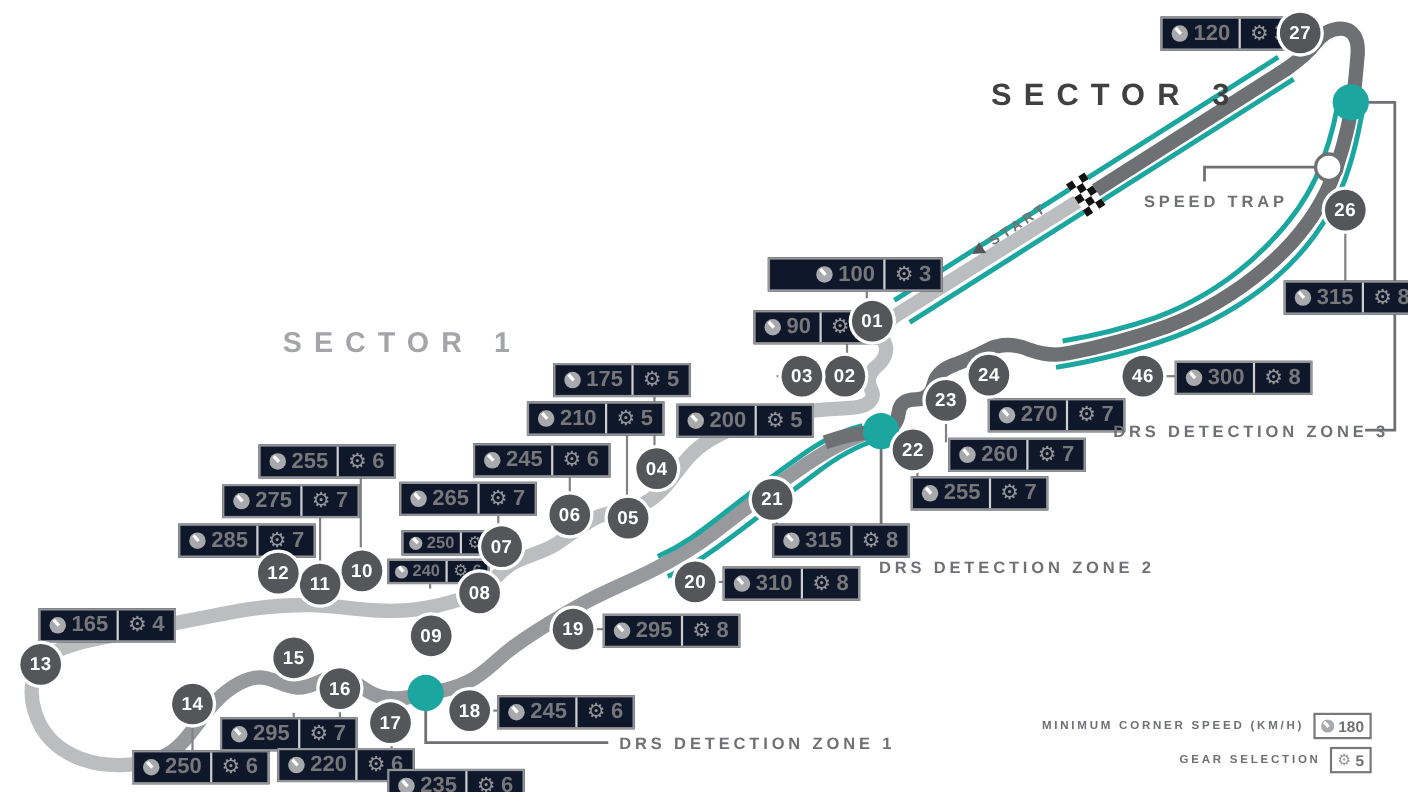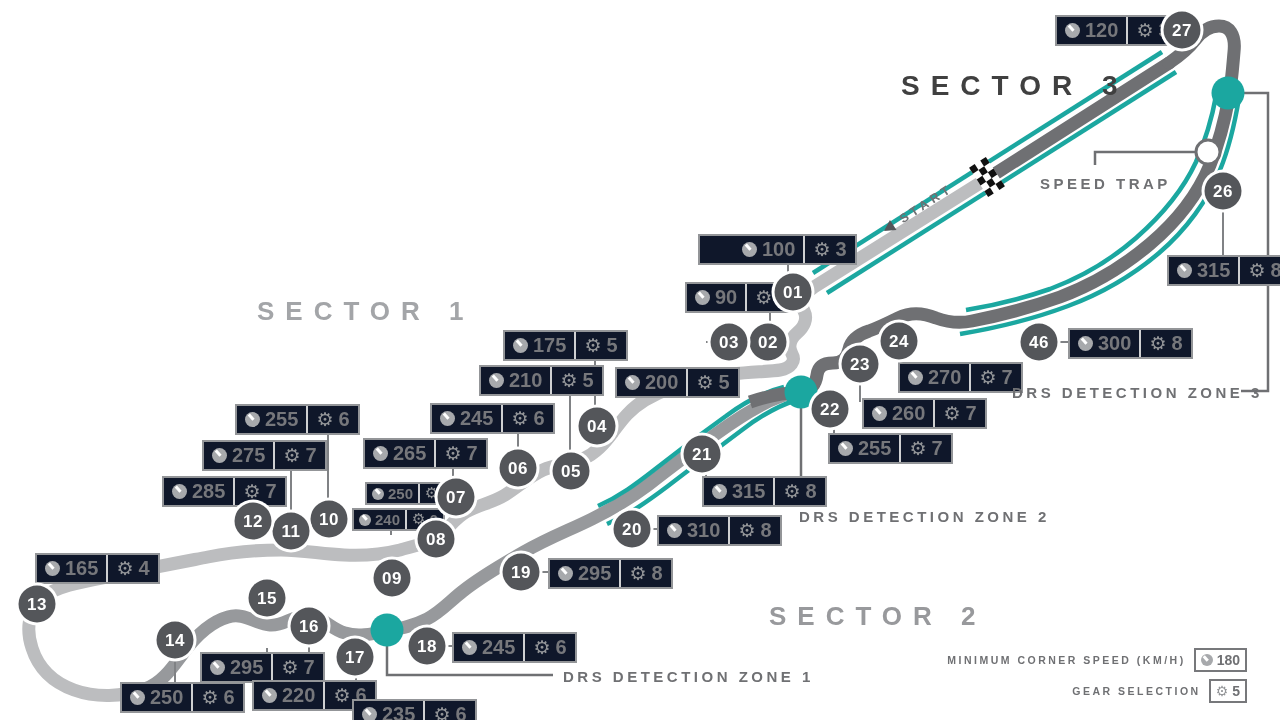--- a/index.html
+++ b/index.html
@@ -480,21 +480,20 @@
           <span>120</span>
         </span>
         <span class="cell gear-cell">
           <span class="gear-icon"></span>
           <span>3</span>
         </span>
       </div>
     </div>
 
   <div class="sector-label" id="sector-1-label" style="left:257px;top:296px;">SECTOR 1</div>
-  <div class="sector-label" id="sector-2-label" style="left:769px;top:601px;">SECTOR 2</div>
   <div class="sector-label" id="sector-3-label" style="left:901px;top:70px;">SECTOR 3</div>
 
   <div class="anno-label" style="left:563px;top:668px;">DRS DETECTION ZONE 1</div>
   <div class="anno-label" style="left:799px;top:508px;">DRS DETECTION ZONE 2</div>
   <div class="anno-label" style="left:1012px;top:384px;">DRS DETECTION ZONE 3</div>
   <div class="anno-label" style="left:1040px;top:175px;">SPEED TRAP</div>
 
   <div id="start-label">
     <span class="tri"></span>
     <span class="start-text">START</span>

